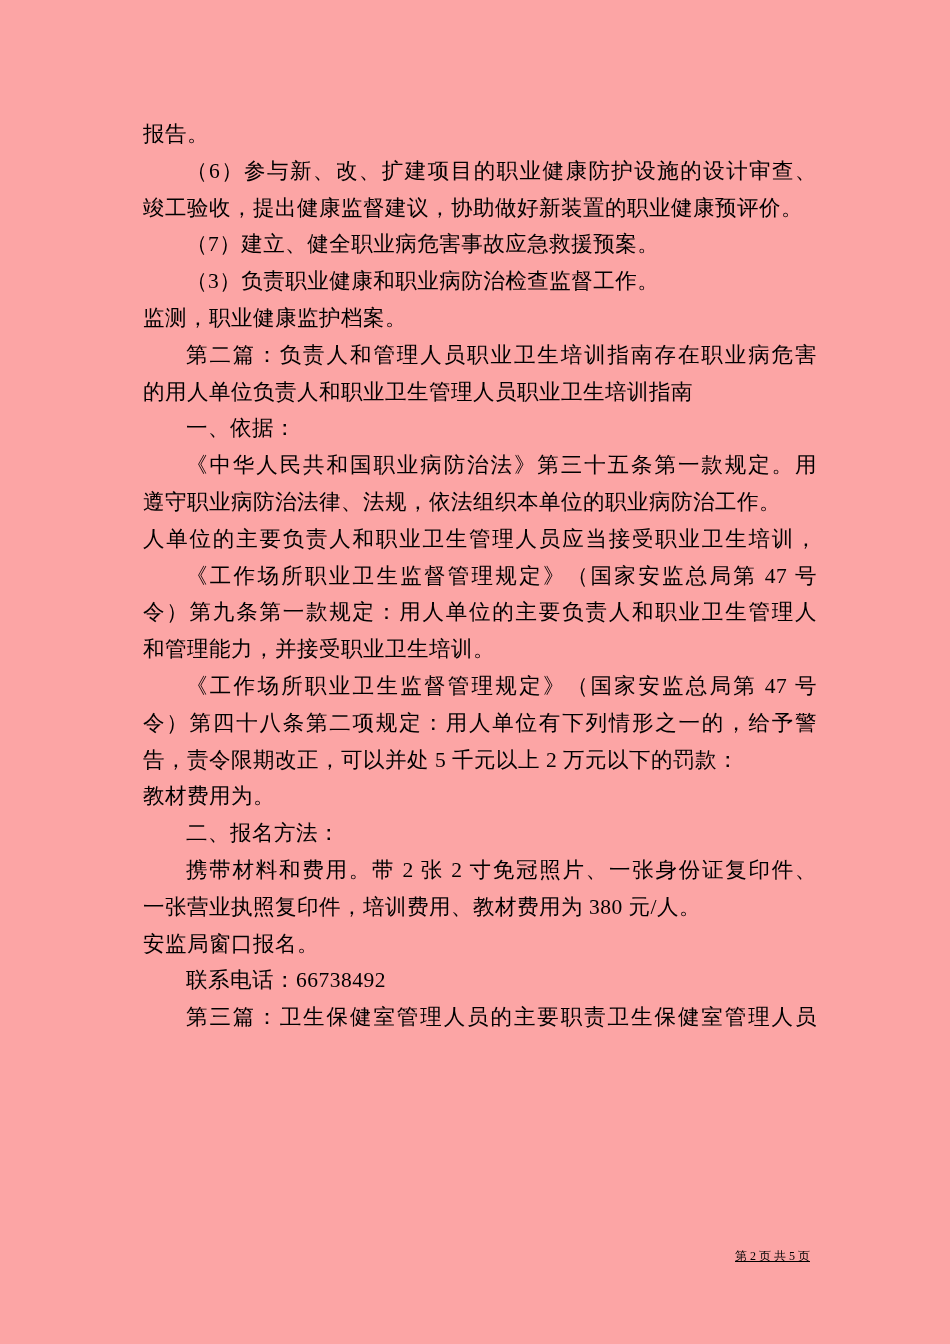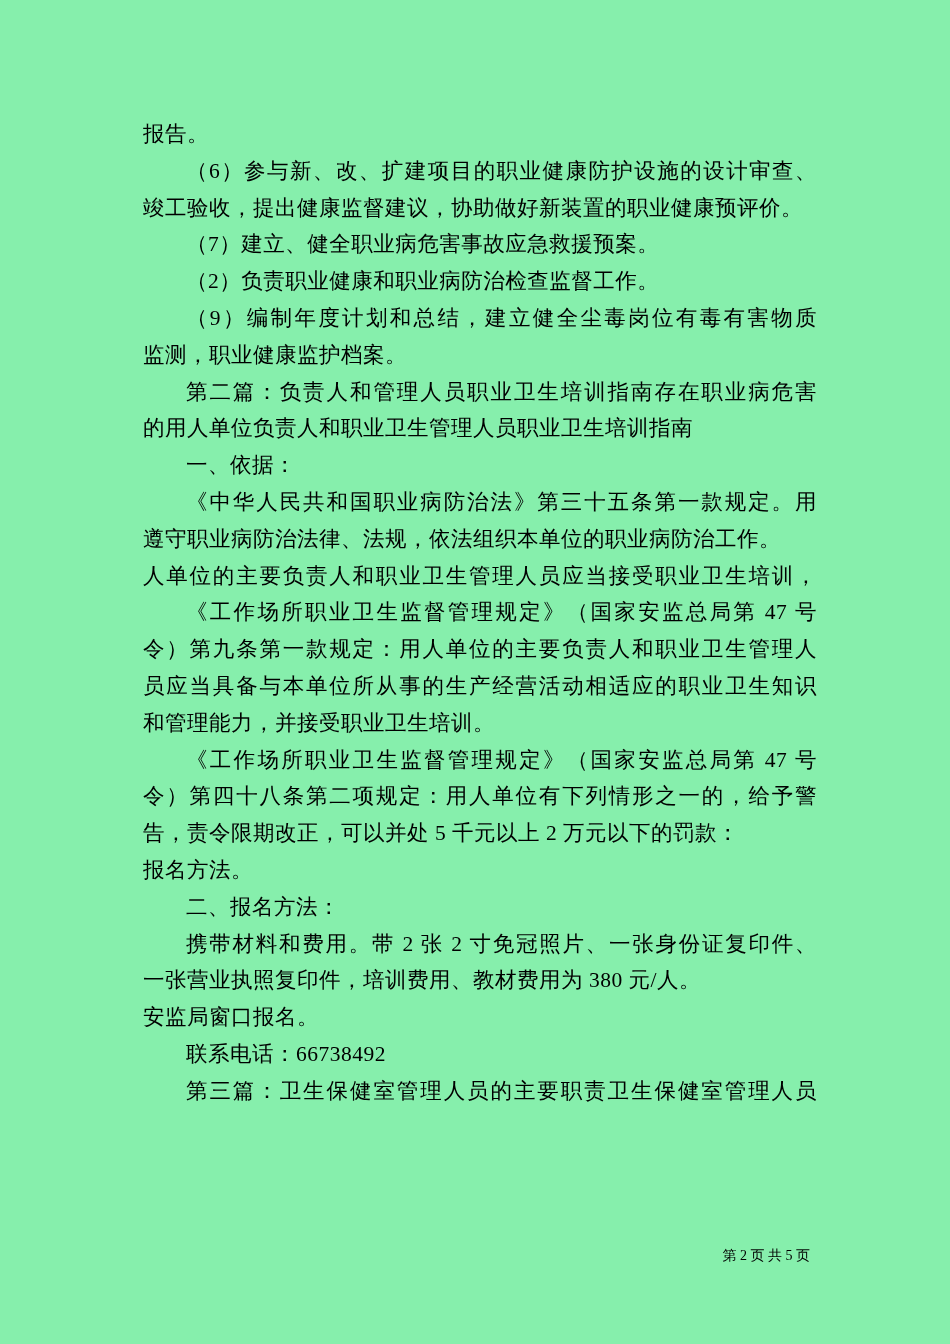--- a/index.html
+++ b/index.html
@@ -4,21 +4,21 @@
 <style>
   html, body {
     margin: 0;
     padding: 0;
     background: #ffffff;
   }
   .page {
     position: relative;
     width: 950px;
     height: 1344px;
-    background: #86efac;
+    background: #fca5a5;
     color: #000000;
     font-family: "Liberation Serif", "DejaVu Serif", serif;
     overflow: hidden;
   }
   .doc-body {
     position: absolute;
     left: 143px;
     top: 116px;
     width: 674px;
   }
@@ -37,51 +37,50 @@
     white-space: normal;
     text-align: justify;
     text-align-last: justify;
   }
   .page-footer {
     position: absolute;
     left: 143px;
     top: 1246px;
     width: 667px;
     text-align: right;
-    font-size: 14px;
+    font-size: 12px;
     line-height: 20px;
     color: #000000;
+    text-decoration: underline;
   }
 </style>
 </head>
 <body>
 
 <div class="page">
   <div class="doc-body">
       <div class="line">报告。</div>
       <div class="line ind j">（6）参与新、改、扩建项目的职业健康防护设施的设计审查、</div>
       <div class="line">竣工验收，提出健康监督建议，协助做好新装置的职业健康预评价。</div>
       <div class="line ind">（7）建立、健全职业病危害事故应急救援预案。</div>
-      <div class="line ind">（2）负责职业健康和职业病防治检查监督工作。</div>
-      <div class="line ind j">（9）编制年度计划和总结，建立健全尘毒岗位有毒有害物质</div>
+      <div class="line ind">（3）负责职业健康和职业病防治检查监督工作。</div>
       <div class="line">监测，职业健康监护档案。</div>
       <div class="line ind j">第二篇：负责人和管理人员职业卫生培训指南存在职业病危害</div>
       <div class="line">的用人单位负责人和职业卫生管理人员职业卫生培训指南</div>
       <div class="line ind">一、依据：</div>
       <div class="line ind j">《中华人民共和国职业病防治法》第三十五条第一款规定。用</div>
       <div class="line">遵守职业病防治法律、法规，依法组织本单位的职业病防治工作。</div>
       <div class="line j">人单位的主要负责人和职业卫生管理人员应当接受职业卫生培训，</div>
       <div class="line ind j">《工作场所职业卫生监督管理规定》（国家安监总局第 47 号</div>
       <div class="line j">令）第九条第一款规定：用人单位的主要负责人和职业卫生管理人</div>
-      <div class="line j">员应当具备与本单位所从事的生产经营活动相适应的职业卫生知识</div>
       <div class="line">和管理能力，并接受职业卫生培训。</div>
       <div class="line ind j">《工作场所职业卫生监督管理规定》（国家安监总局第 47 号</div>
       <div class="line j">令）第四十八条第二项规定：用人单位有下列情形之一的，给予警</div>
       <div class="line">告，责令限期改正，可以并处 5 千元以上 2 万元以下的罚款：</div>
-      <div class="line">报名方法。</div>
+      <div class="line">教材费用为。</div>
       <div class="line ind">二、报名方法：</div>
       <div class="line ind j">携带材料和费用。带 2 张 2 寸免冠照片、一张身份证复印件、</div>
       <div class="line">一张营业执照复印件，培训费用、教材费用为 380 元/人。</div>
       <div class="line">安监局窗口报名。</div>
       <div class="line ind">联系电话：66738492</div>
       <div class="line ind j">第三篇：卫生保健室管理人员的主要职责卫生保健室管理人员</div>
     </div>
   <div class="page-footer">第 2 页 共 5 页</div>
 </div>
 

